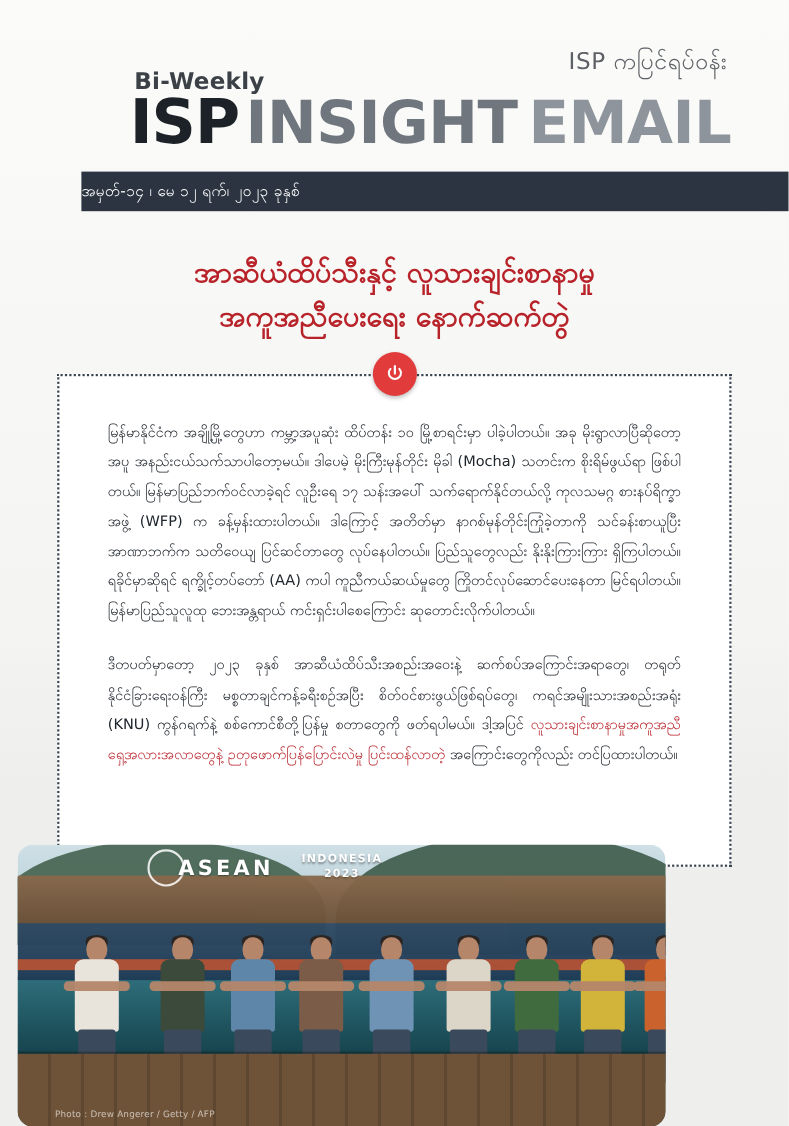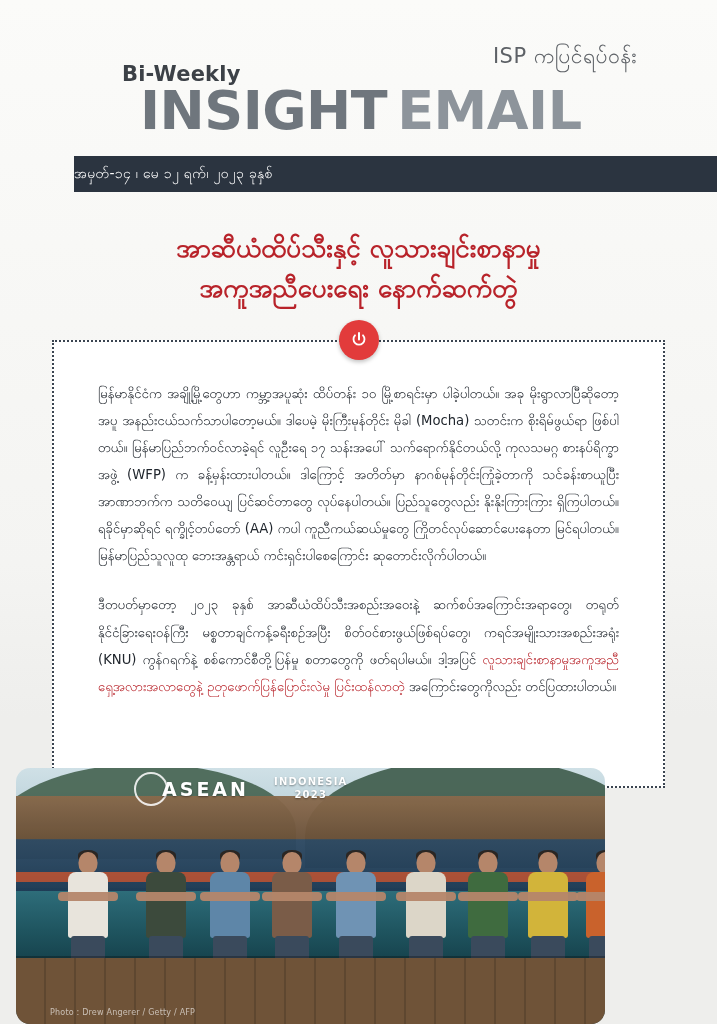--- a/index.html
+++ b/index.html
@@ -21,21 +21,21 @@
     overflow: hidden;
   }
 
   
   .header {
     position: relative;
     height: 175px;
   }
   .mm-brand {
     position: absolute;
-    right: 80px;
+    right: 56px;
     top: 42px;
     font-size: 21px;
     color: #5d6166;
     letter-spacing: 0.5px;
   }
   .biweekly {
     position: absolute;
     left: 122px;
     top: 62px;
     font-size: 21px;
@@ -56,21 +56,21 @@
     color: #1d2228;
     letter-spacing: -1px;
     line-height: 1;
   }
   .t-insight {
     font-size: 54px;
     font-weight: bold;
     color: #6f767d;
     letter-spacing: -0.5px;
     line-height: 1;
-    margin-left: 22px;
+    margin-left: 6px;
   }
   .t-email {
     font-size: 54px;
     font-weight: bold;
     color: #8d949b;
     letter-spacing: -0.5px;
     line-height: 1;
     margin-left: 10px;
   }
 
@@ -334,20 +334,21 @@
 </style>
 </head>
 <body>
 
 <div class="page">
 
   <div class="header">
     <div class="mm-brand">ISP ကပြင်ရပ်ဝန်း</div>
     <div class="biweekly">Bi-Weekly</div>
     <div class="title-row">
+      <span class="t-isp">ISP</span>
       <span class="t-insight">INSIGHT</span>
       <span class="t-email">EMAIL</span>
     </div>
   </div>
 
   <div class="issue-bar">
     <span>အမှတ်-၁၄ ၊ မေ ၁၂ ရက်၊ ၂၀၂၃ ခုနှစ်</span>
   </div>
 
   <div class="headline">

